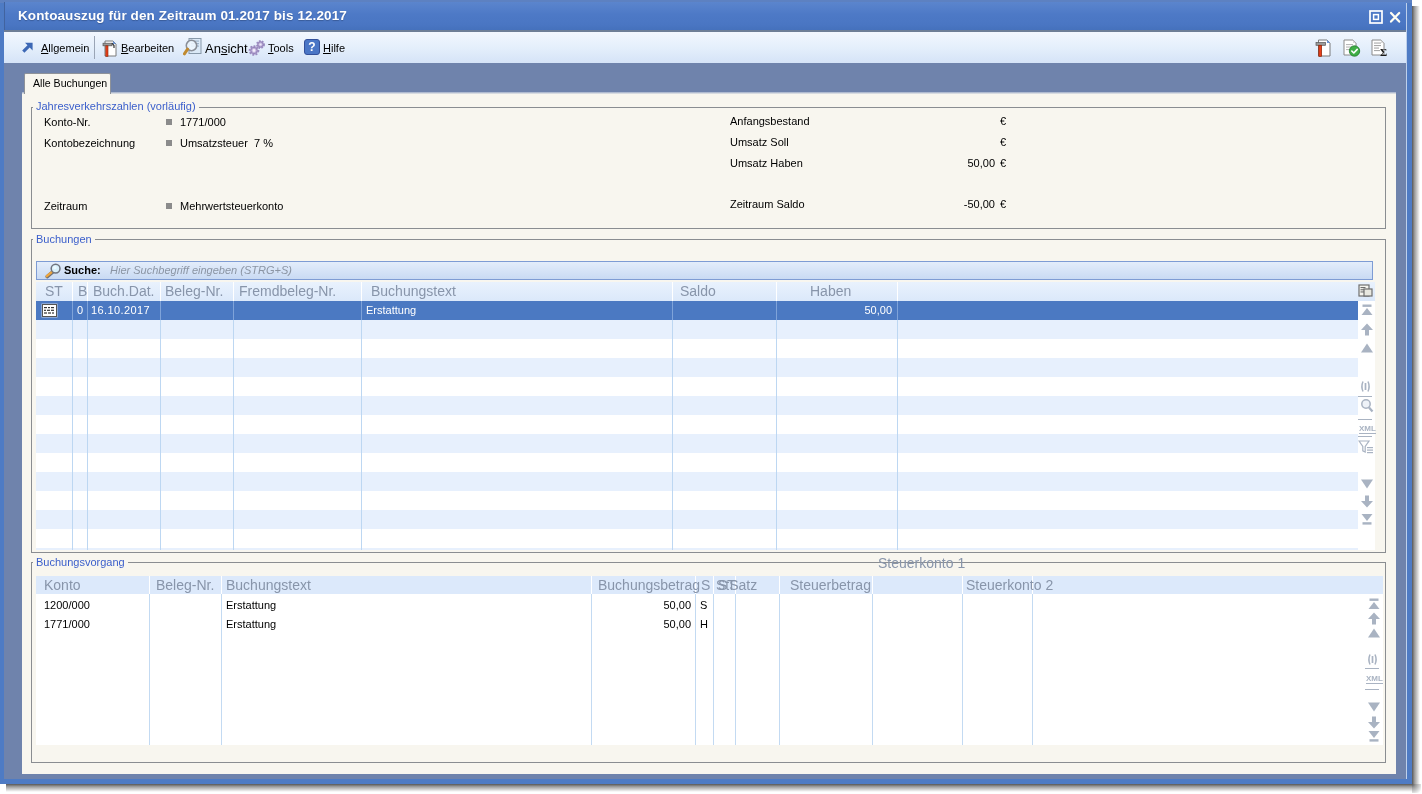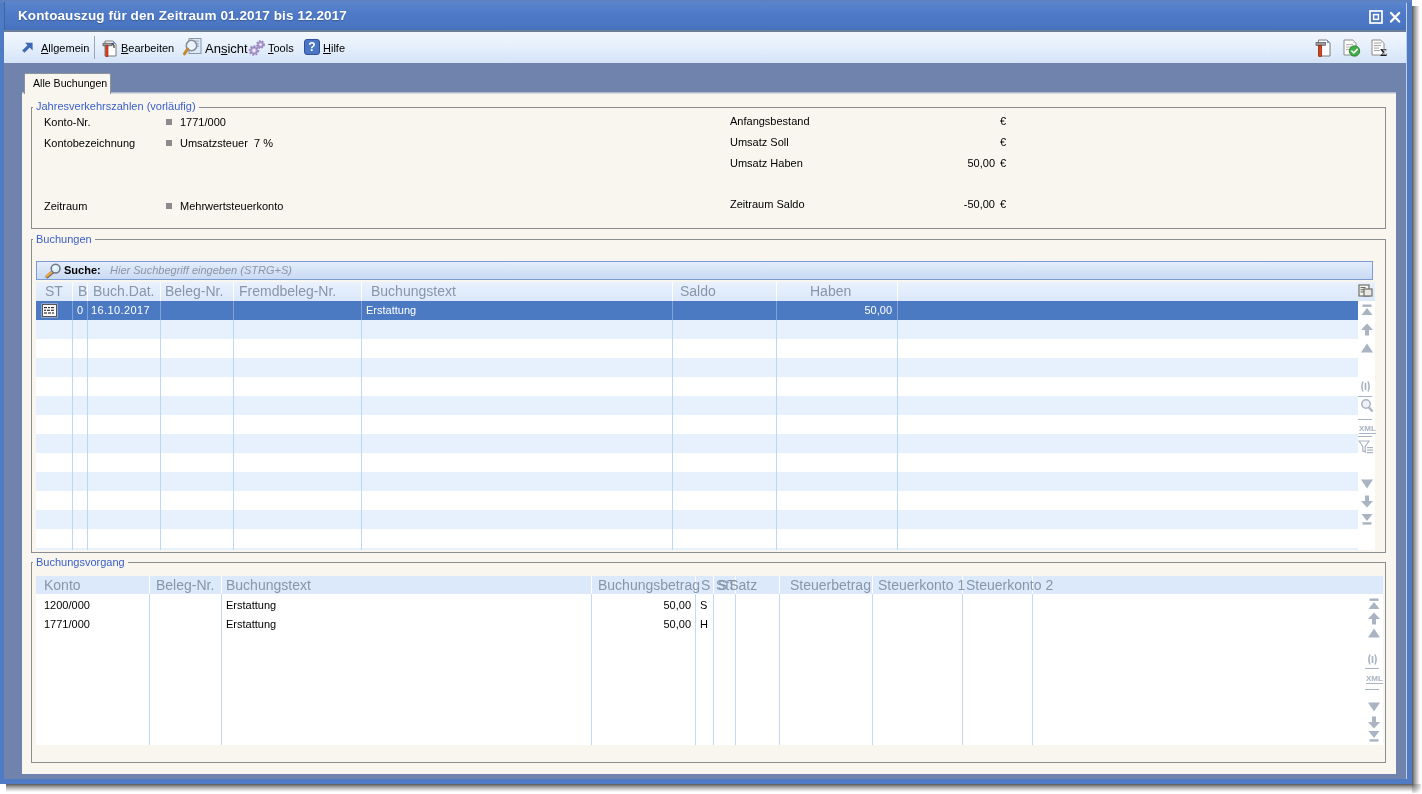--- a/index.html
+++ b/index.html
@@ -250,21 +250,21 @@
 <div class="abs" style="left:962px;top:576px;width:1px;height:18px;background:#ffffff;"></div>
 <div class="abs" style="left:1032px;top:576px;width:1px;height:18px;background:#ffffff;"></div>
 <div class="abs hdr" style="left:44px;top:579px;">Konto</div>
 <div class="abs hdr" style="left:156px;top:579px;">Beleg-Nr.</div>
 <div class="abs hdr" style="left:226px;top:579px;">Buchungstext</div>
 <div class="abs hdr" style="left:598px;top:579px;">Buchungsbetrag</div>
 <div class="abs hdr" style="left:701px;top:579px;">S</div>
 <div class="abs hdr" style="left:718px;top:579px;">ST</div>
 <div class="abs hdr" style="left:716px;top:579px;">StSatz</div>
 <div class="abs hdr" style="left:790px;top:579px;">Steuerbetrag</div>
-<div class="abs hdr" style="left:878px;top:579px;">Steuerkonto 1</div>
+<div class="abs hdr" style="left:878px;top:557px;">Steuerkonto 1</div>
 <div class="abs hdr" style="left:966px;top:579px;">Steuerkonto 2</div>
 <div class="abs" style="left:149px;top:594px;width:1px;height:151px;background:#c3daf2;"></div>
 <div class="abs" style="left:221px;top:594px;width:1px;height:151px;background:#c3daf2;"></div>
 <div class="abs" style="left:591px;top:594px;width:1px;height:151px;background:#c3daf2;"></div>
 <div class="abs" style="left:695px;top:594px;width:1px;height:151px;background:#c3daf2;"></div>
 <div class="abs" style="left:713px;top:594px;width:1px;height:151px;background:#c3daf2;"></div>
 <div class="abs" style="left:735px;top:594px;width:1px;height:151px;background:#c3daf2;"></div>
 <div class="abs" style="left:779px;top:594px;width:1px;height:151px;background:#c3daf2;"></div>
 <div class="abs" style="left:872px;top:594px;width:1px;height:151px;background:#c3daf2;"></div>
 <div class="abs" style="left:962px;top:594px;width:1px;height:151px;background:#c3daf2;"></div>

